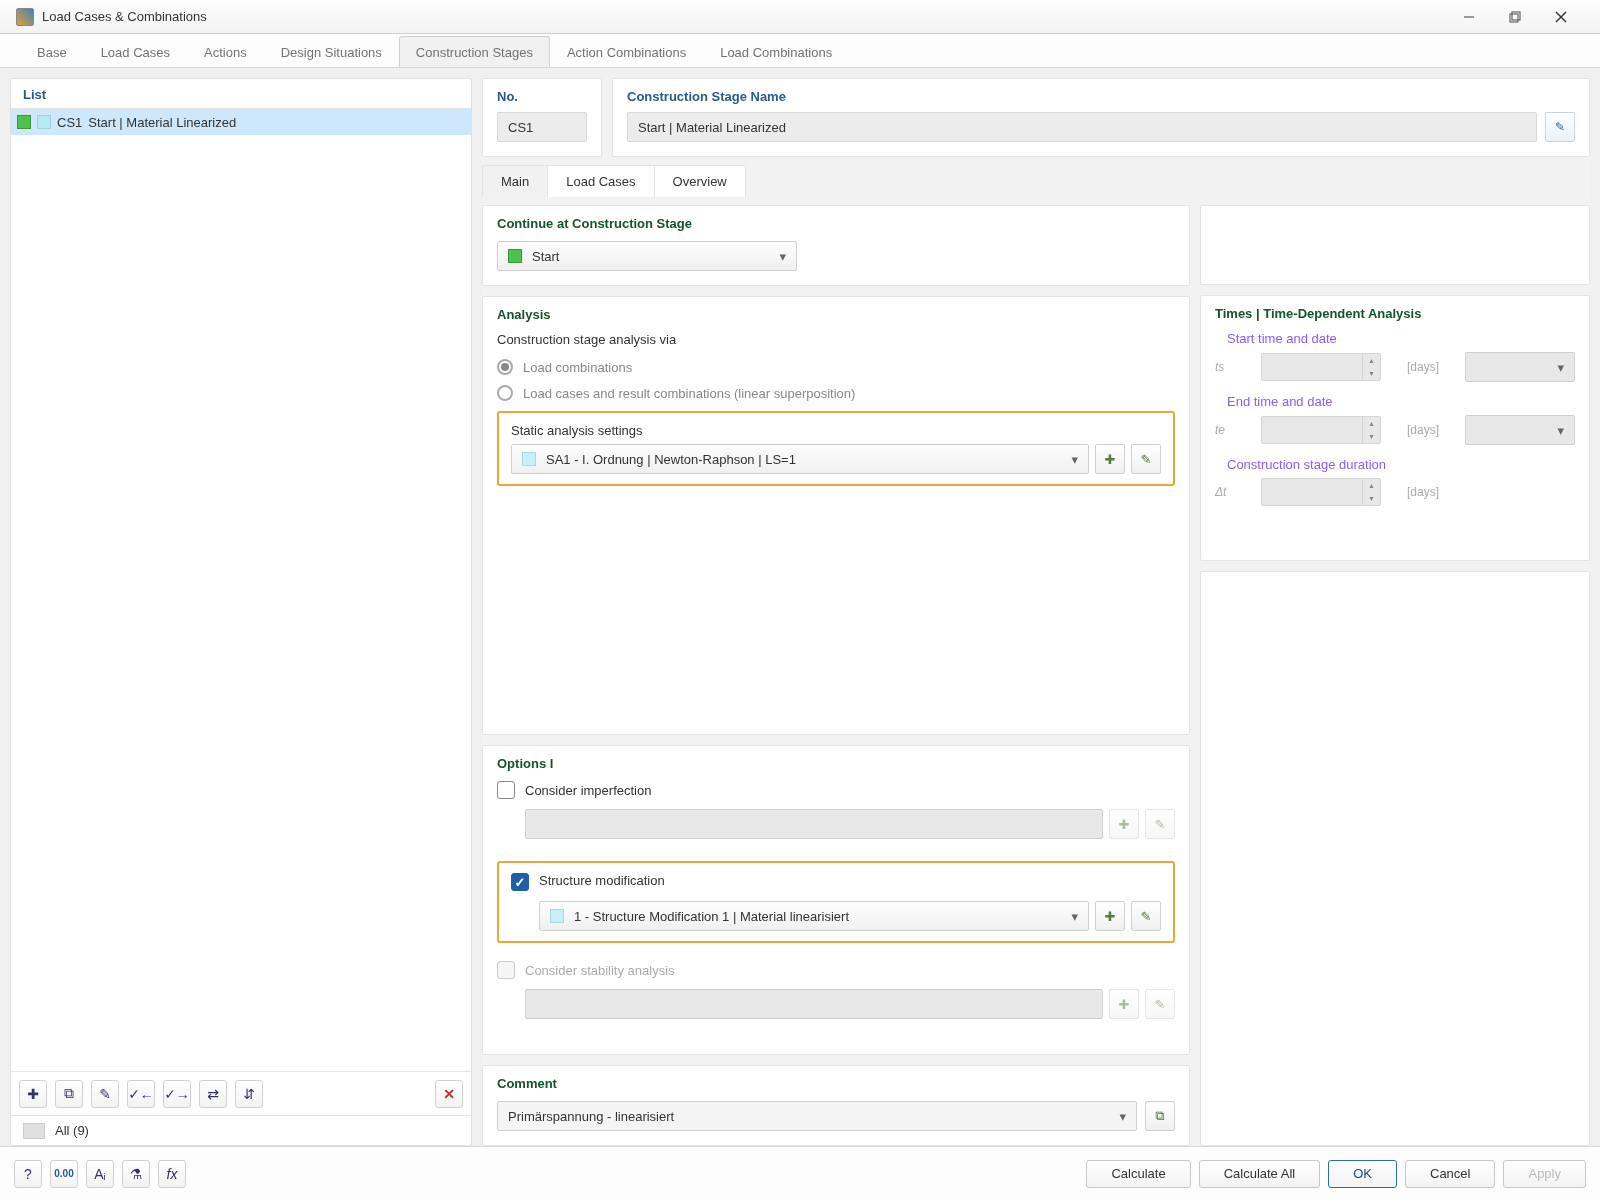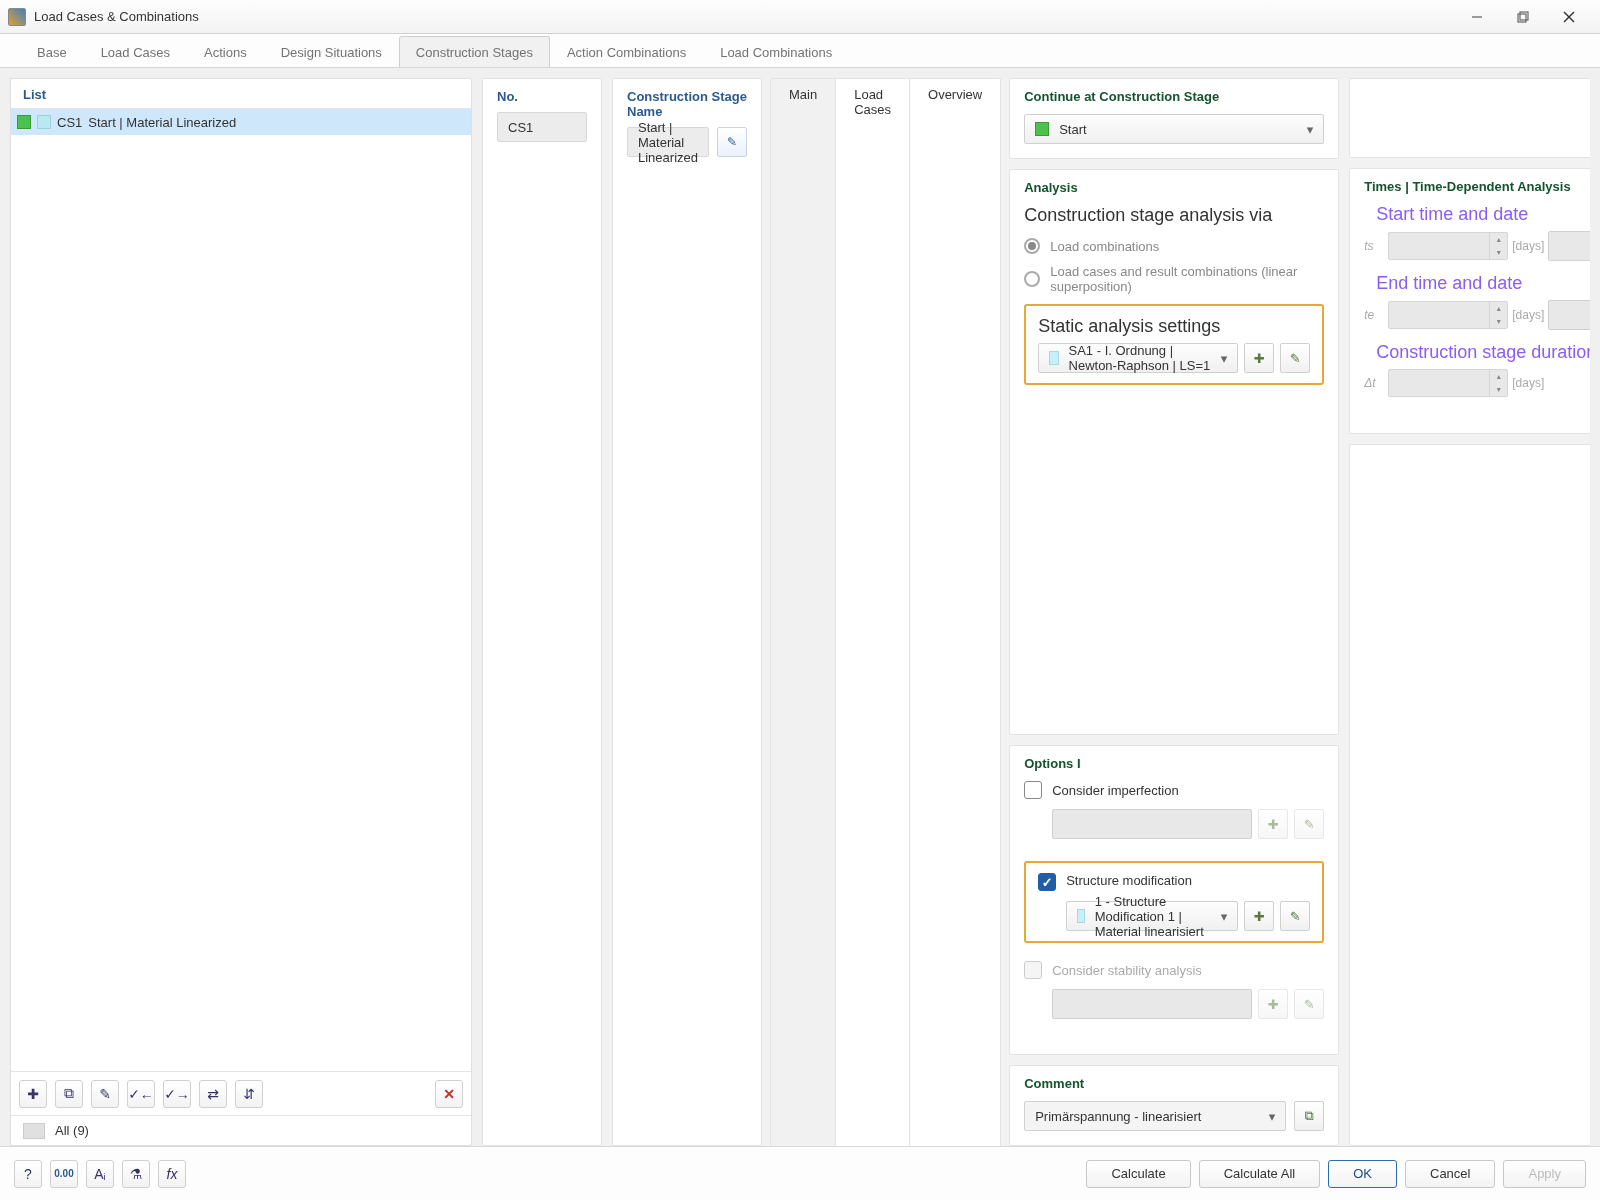--- a/index.html
+++ b/index.html
@@ -11,21 +11,21 @@
       height: 1200px;
       overflow: hidden;
       color: #333;
     }
     .titlebar {
       height: 34px;
       background: linear-gradient(#fdfdfd,#f3f3f3);
       border-bottom: 1px solid #d0d0d0;
       display: flex;
       align-items: center;
-      padding: 0 8px;
+      padding: 0 16px;
     }
     .titlebar .app-icon {
       width: 18px; height: 18px;
       background: linear-gradient(45deg,#e0a030,#4080c0);
       border: 1px solid #888;
       margin-right: 8px;
       border-radius: 2px;
     }
     .titlebar .title { font-size: 13px; }
     .titlebar .spacer { flex: 1; }
@@ -74,21 +74,21 @@
     .left-panel {
       width: 462px;
       display: flex;
       flex-direction: column;
     }
     .right-panel {
       flex: 1;
       background: #f2f2f2;
       border: none;
       display: flex;
-      flex-direction: row;
+      flex-direction: column;
       gap: 8px;
       overflow: hidden;
     }
     .section-title {
       font-size: 13px;
       font-weight: 600;
       color: #2b5a8f;
       padding: 8px 12px 6px;
     }
     .left-panel .list-body {
@@ -243,21 +243,21 @@
     .side-btns {
       display:flex; gap:6px; margin-left:6px;
     }
     .mini-btn {
       width:30px;height:30px;border:1px solid #d0d0d0;
       background:linear-gradient(#fff,#f0f0f0);border-radius:2px;
       display:flex;align-items:center;justify-content:center;
       font-size:13px;color:#5a7a40;cursor:pointer;
     }
     .mini-btn.disabled { opacity:.5; cursor:default; }
-    .field-label { font-size:18px; margin-bottom:6px; color:#333; }
+    .field-label { font-size:13px; margin-bottom:6px; color:#333; }
     .field-label.disabled { color:#8b5cf6;margin-left:12px; }
     .num-input {
       height:28px; width:120px; background:#e8e8e8;
       border:1px solid #d5d5d5; border-radius:2px;
       display:flex;align-items:center;
     }
     .num-input .spin {
       width:18px;display:flex;flex-direction:column;margin-left:auto;
       border-left:1px solid #d5d5d5;
     }
@@ -289,21 +289,21 @@
       display:flex;align-items:center;justify-content:center;
     }
     .btn.primary { border-color:#2b6cb0; color:#1a4a80; }
     .btn.disabled { color:#bbb; cursor:default; }
     .main-grid {
       display:flex;
       gap:10px;
     }
     .main-left { flex:1; display:flex; flex-direction:column; gap:10px; }
     .main-right { width: 390px; display:flex; flex-direction:column; gap:10px; }
-    .time-row { display:flex; align-items:center; gap:4px; margin-bottom:12px; }
+    .time-row { display:flex; align-items:center; gap:26px; margin-bottom:12px; }
     .time-row .sym { width:20px; font-style:italic; color:#aaa; }
   </style>
 </head>
 <body>
 
 <div class="titlebar">
   <div class="app-icon"></div>
   <div class="title">Load Cases &amp; Combinations</div>
   <div class="spacer"></div>
   <div class="win-btn">

